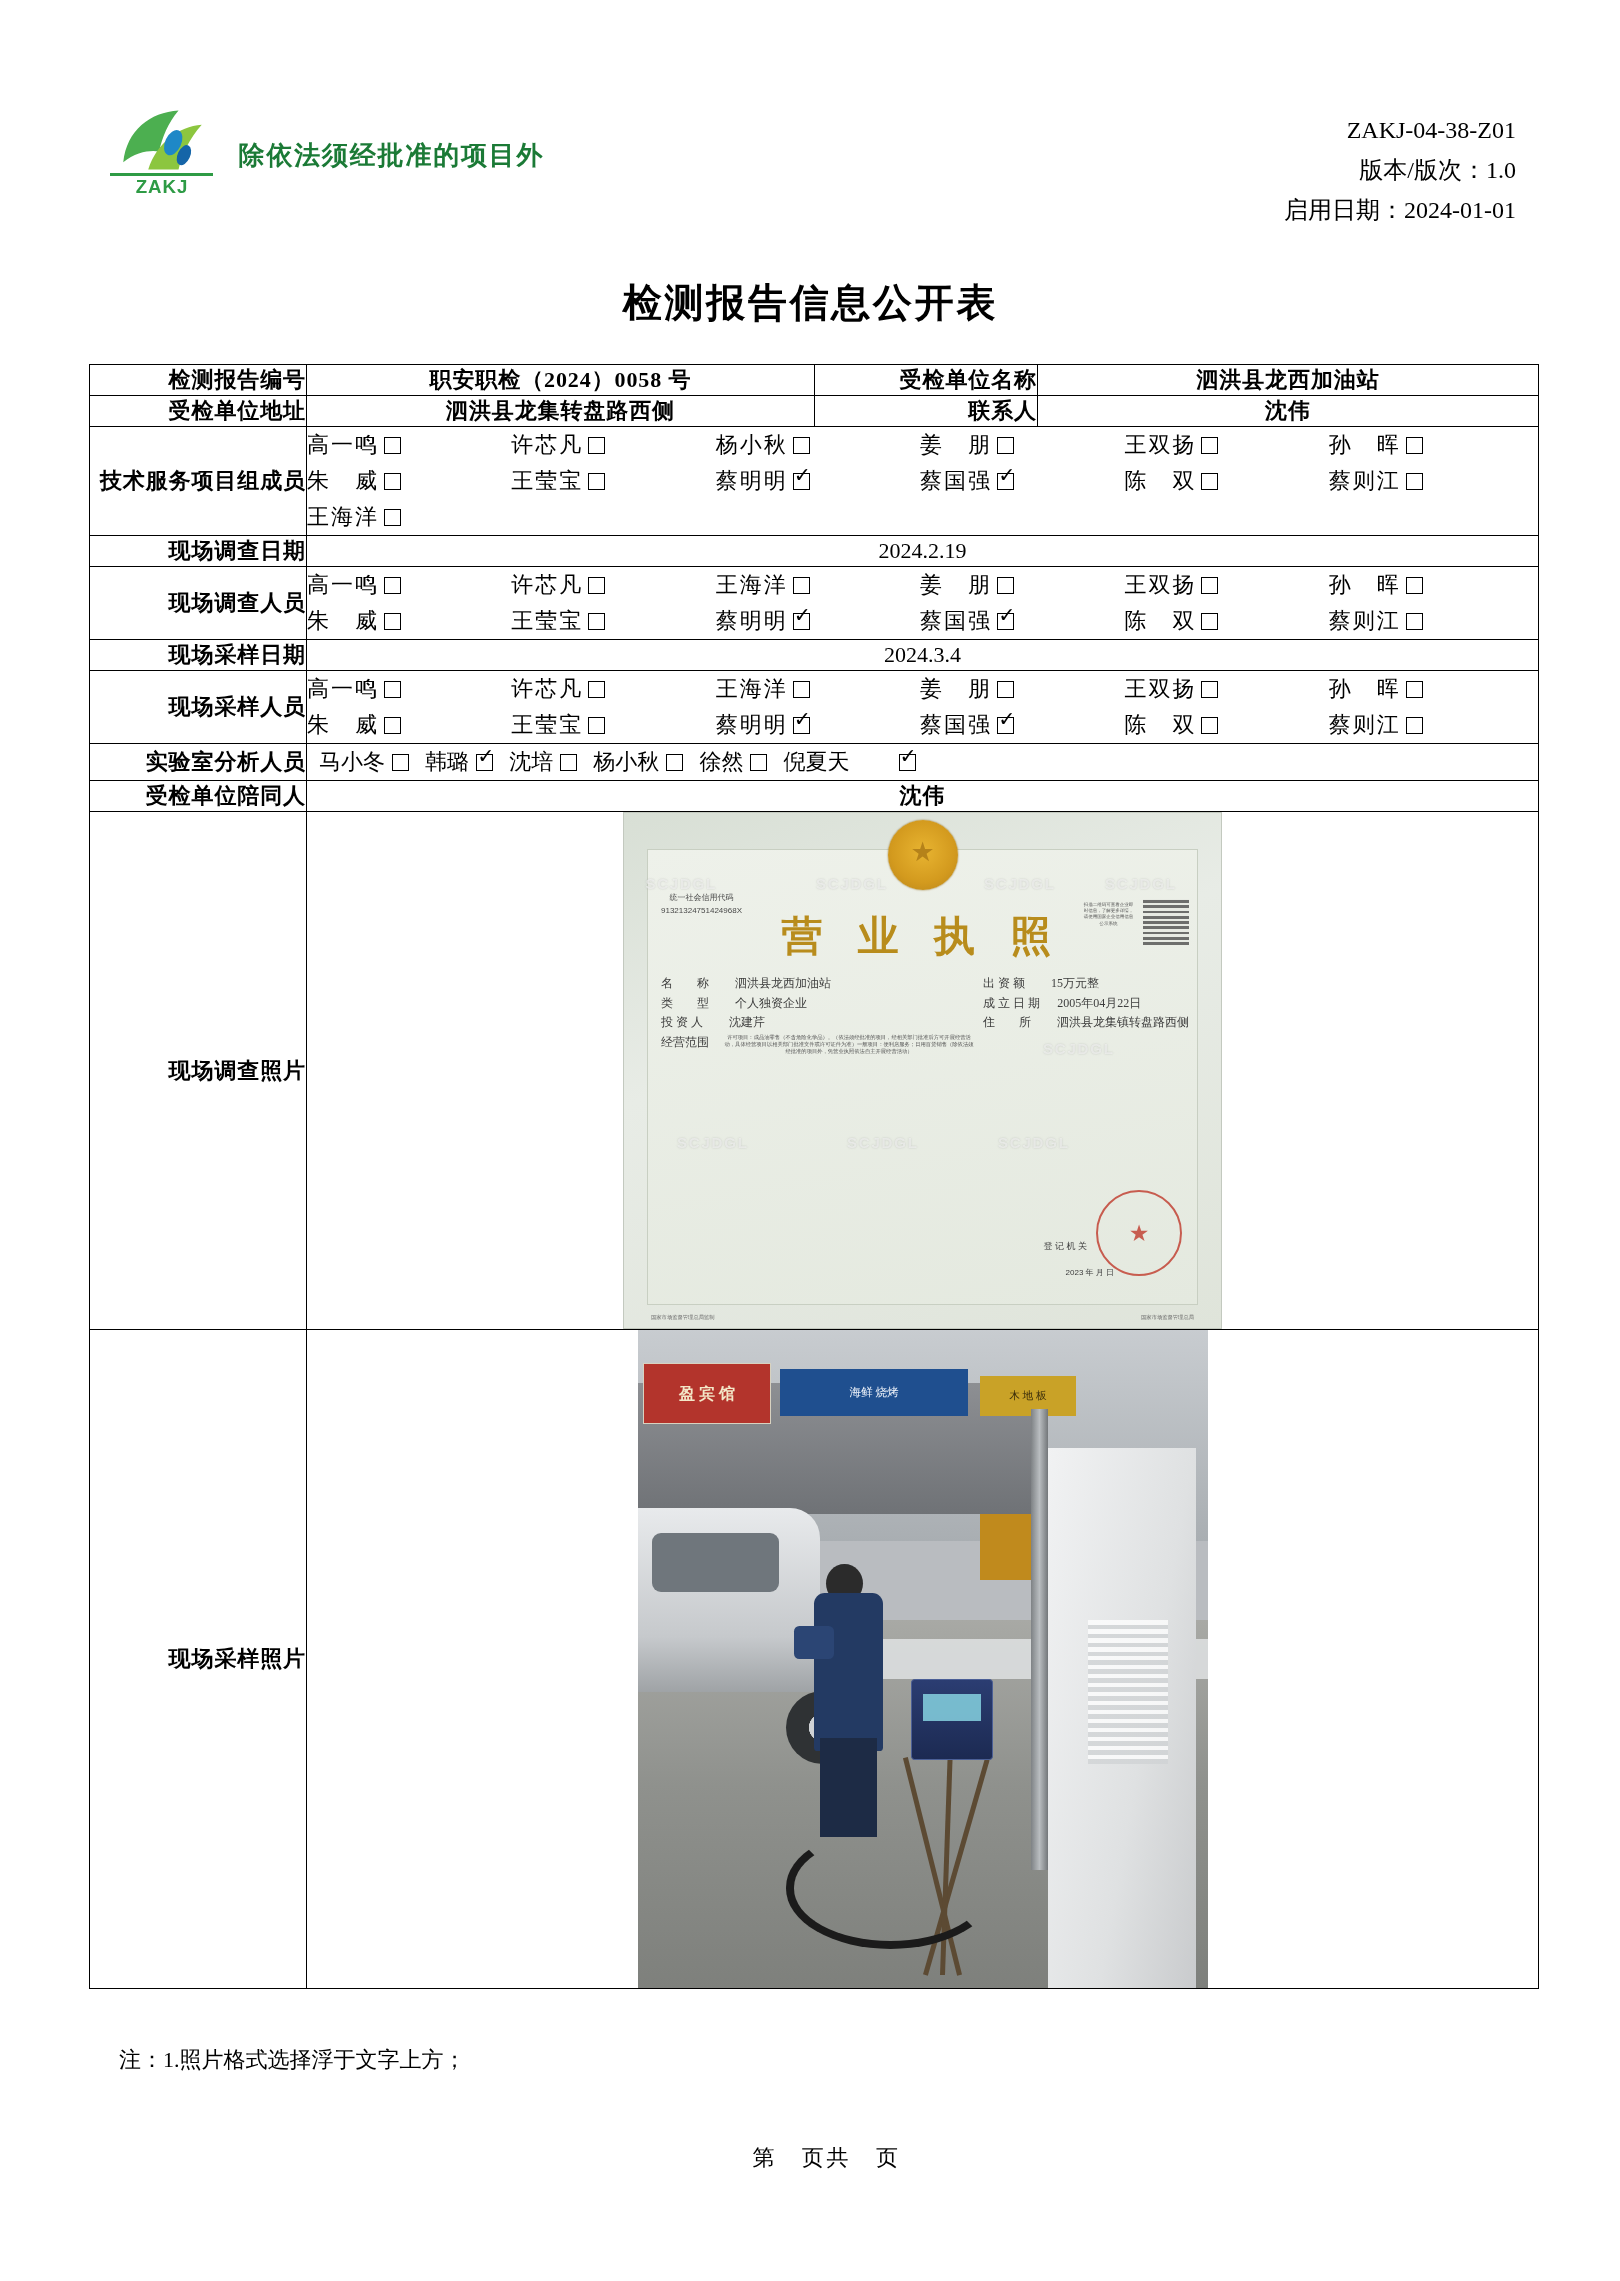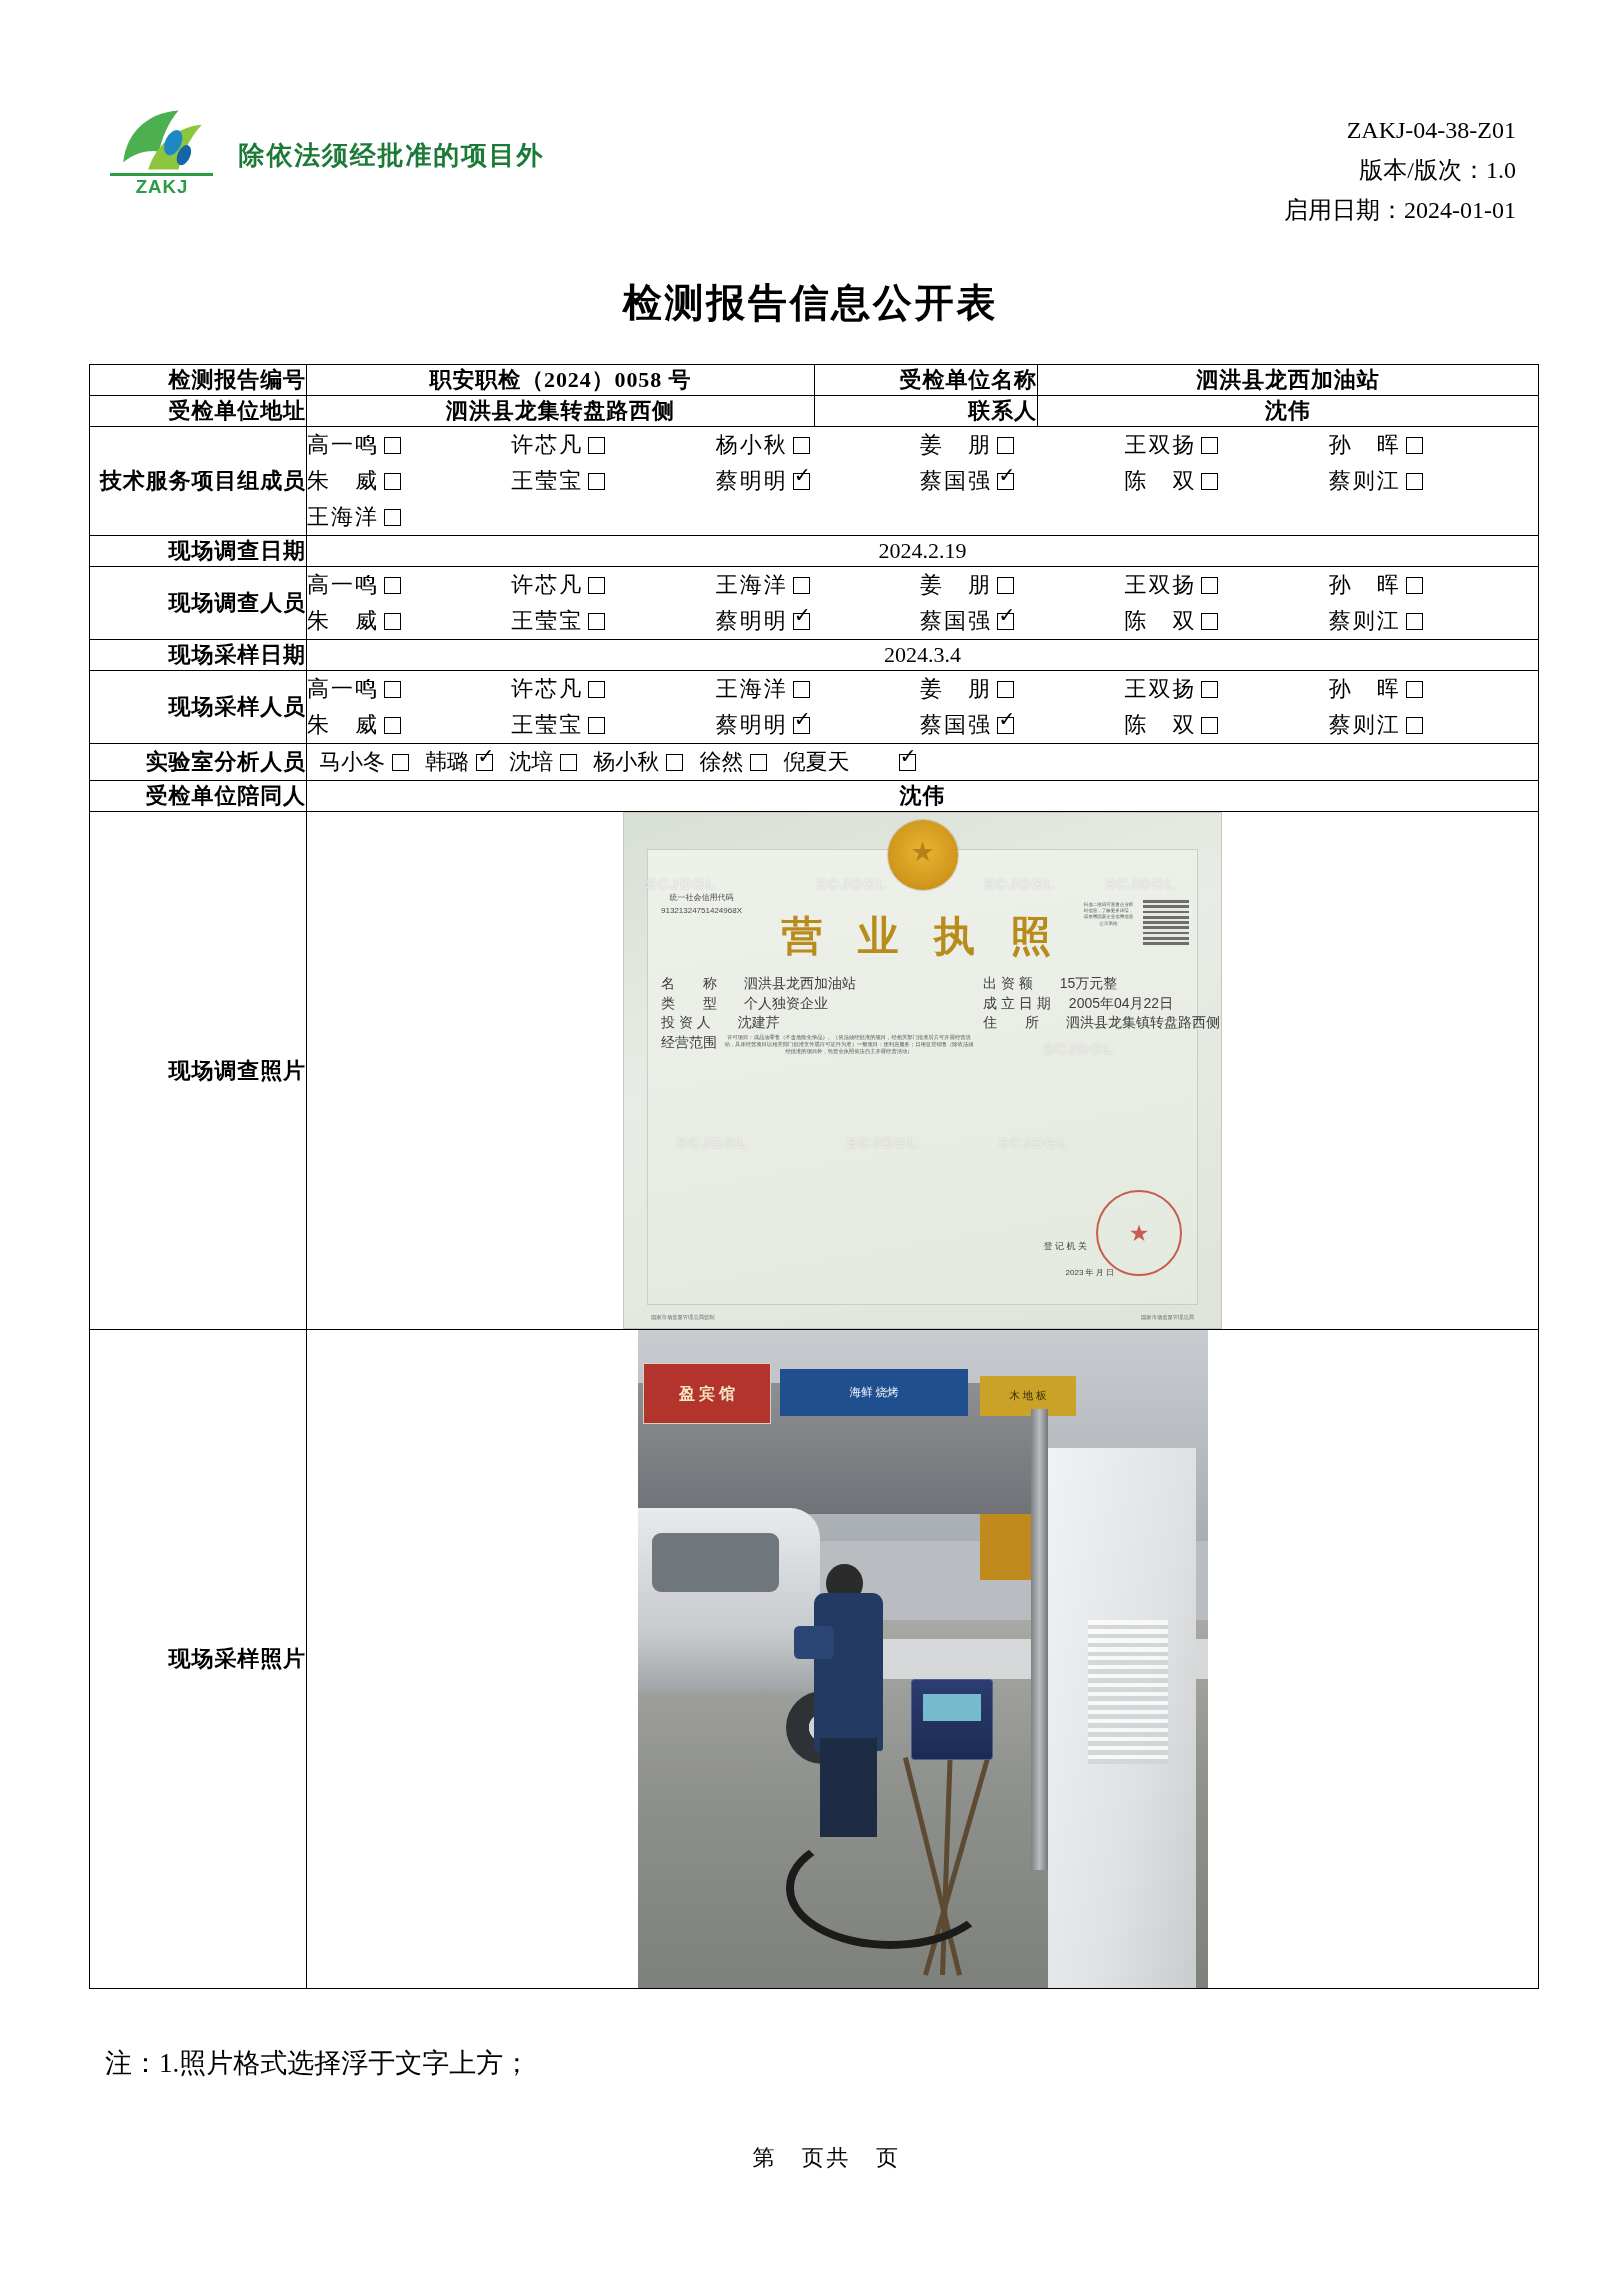--- a/index.html
+++ b/index.html
@@ -163,23 +163,23 @@
     font-size: 20.5px;
     line-height: 20.5px;
     font-family: "DejaVu Sans", sans-serif;
   }
   .photo-cell {
     text-align: center;
     padding: 12.5px 0;
   }
   .note {
     position: absolute;
-    left: 105px;
+    left: 119px;
     top: 2045px;
-    font-size: 27px;
+    font-size: 22px;
   }
   .footer {
     position: absolute;
     left: 0;
     top: 2143px;
     width: 100%;
     text-align: center;
     font-size: 22px;
     letter-spacing: 2.7px;
     margin-left: 16px;
@@ -263,23 +263,24 @@
     font-size: 8px;
     color: #4a4a4a;
     line-height: 13.4px;
   }
   .lic-fields .f {
     white-space: nowrap;
   }
   .lic-row {
     position: absolute;
     left: 37px;
-    font-size: 14px;
+    font-size: 12px;
     color: #3d3d3d;
     white-space: nowrap;
+    font-family: Liberation Serif, serif;
   }
   .lic-row.r2 { left: 330px; margin-left: 29px; }
   .lic-scope {
     position: absolute;
     left: 37px;
     top: 212px;
     width: 250px;
     font-size: 5.3px;
     color: #555;
     line-height: 7.1px;

